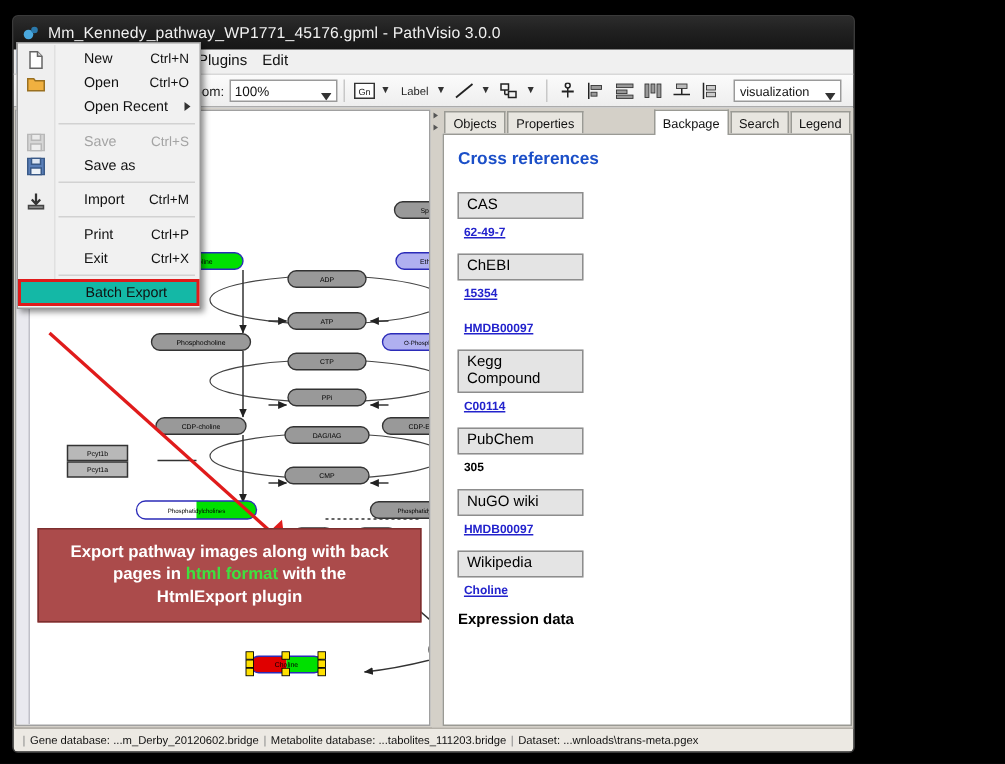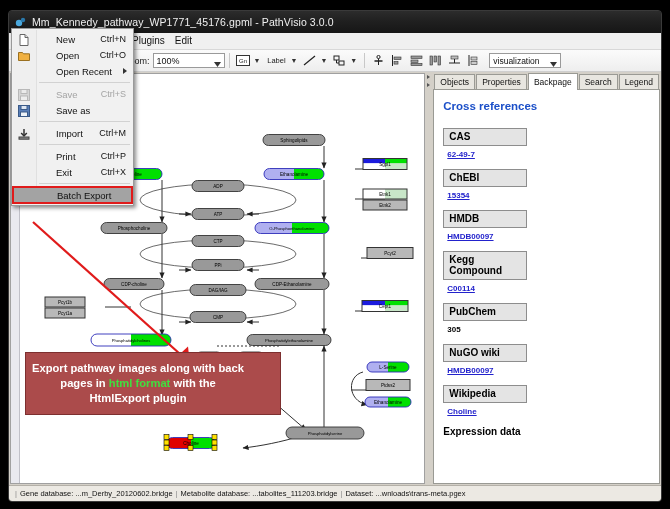--- a/index.html
+++ b/index.html
@@ -13,21 +13,21 @@
   #root {
     position: relative;
     width: 670px; height: 509px;
     background: #000;
   }
 
   
   .window {
     position: absolute;
     left: 8px; top: 10px;
-    width: 654px; height: 492px;
+    width: 562px; height: 492px;
     background: #1d1d1d;
     border: 1px solid #3a3a3a;
     border-radius: 4px;
     box-shadow: 0 0 5px rgba(0,0,0,.9);
     overflow: hidden;
     display: flex;
     flex-direction: column;
   }
 
   
@@ -164,21 +164,21 @@
     position: absolute; left: 0; top: 0;
   }
 
   
   .callout {
     position: absolute;
     left: 14px; top: 278px;
     width: 256px; height: 63px;
     background: #ab4b4b;
     border: 1px solid #7d2f2f;
-    display: flex; align-items: center; justify-content: flex-start;
+    display: flex; align-items: center; justify-content: center;
     text-align: center;
     z-index: 12;
   }
   .callout-text {
     color: #ffffff;
     font-size: 11.2px;
     font-weight: bold;
     line-height: 15px;
     padding: 0 6px;
   }
@@ -221,21 +221,21 @@
     margin-right: 1px;
     line-height: 10px;
     cursor: default;
   }
   .tab.selected {
     background: #ffffff;
     font-weight: normal;
     padding-top: 3px;
     padding-bottom: 3px;
     margin-bottom: -1px;
-    position: relative; z-index: 3;
+    position: relative; z-index: 3; margin-left: 46px;
   }
   .backpage {
     flex: 1 1 auto;
     background: #ffffff;
     border: 1px solid #9a9a94;
     margin-left: 7px;
     overflow: hidden;
     position: relative;
     padding: 10px 9px 4px 9px;
     min-height: 0;
@@ -244,21 +244,21 @@
     color: #1b4fc8;
     font-size: 11.5px;
     font-weight: bold;
     margin-bottom: 16px;
   }
   .bp-group { margin-bottom: 10px; }
   .bp-header {
     background: #e4e4e4;
     border: 1px solid #8d8d8d;
     font-size: 10px;
-    font-weight: bold;
+    font-weight: normal;
     color: #000;
     padding: 2px 5px 3px 5px;
     width: 84px;
     line-height: 11px;
   }
   .bp-value {
     font-size: 8px;
     color: #000;
     padding: 4px 0 0 4px;
     font-weight: bold;
@@ -324,21 +324,21 @@
     position: absolute; right: 6px;
     width: 0; height: 0;
     border-left: 4px solid #333;
     border-top: 3px solid transparent;
     border-bottom: 3px solid transparent;
   }
   .dd-item.boxed {
     outline: 2px solid #e01b1b;
     outline-offset: -1px;
     margin: 1px 1px 0 1px;
-    background: #a3a3a3;
+    background: #14b8a6;
   }
 
   
   .statusbar {
     height: 16px;
     background: #ece9e3;
     border-top: 1px solid #b4b0a8;
     display: flex; align-items: center;
     flex: 0 0 auto;
     padding-left: 3px;
@@ -737,21 +737,20 @@
           <div id="bp-entries">
               <div class="bp-group">
                 <div class="bp-header">CAS</div>
                 <div class="bp-value"><a href="#">62-49-7</a></div>
               </div>
               <div class="bp-group">
                 <div class="bp-header">ChEBI</div>
                 <div class="bp-value"><a href="#">15354</a></div>
               </div>
               <div class="bp-group">
-                <div class="bp-header">HMDB</div>
                 <div class="bp-value"><a href="#">HMDB00097</a></div>
               </div>
               <div class="bp-group">
                 <div class="bp-header">Kegg Compound</div>
                 <div class="bp-value"><a href="#">C00114</a></div>
               </div>
               <div class="bp-group">
                 <div class="bp-header">PubChem</div>
                 <div class="bp-value">305</div>
               </div>

